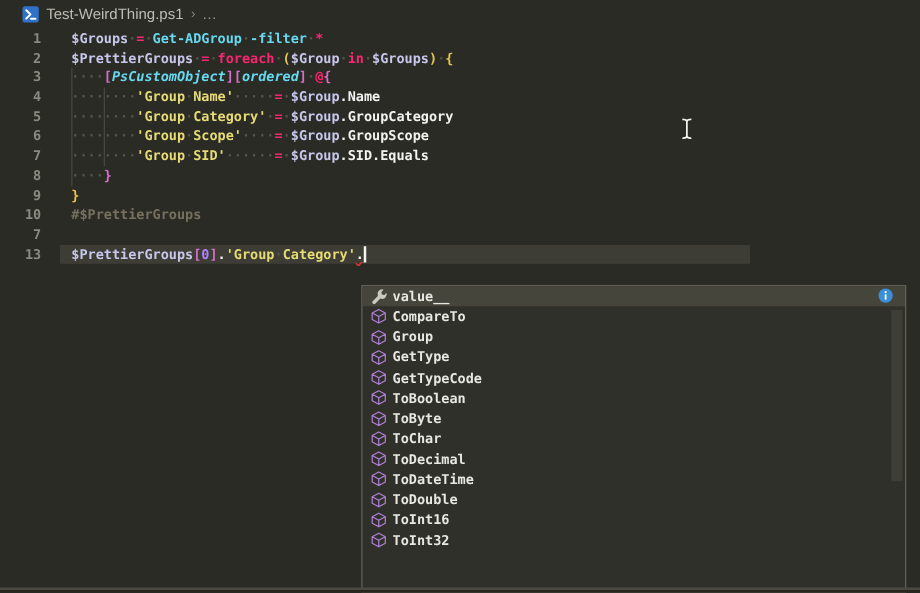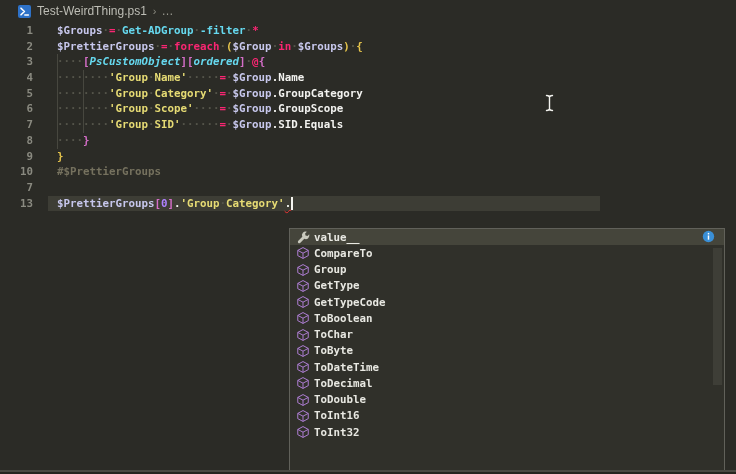--- a/index.html
+++ b/index.html
@@ -102,30 +102,30 @@
           <path d="M8 1.8 14 5v6L8 14.2 2 11V5z M2 5l6 3.2L14 5 M8 8.2v6" fill="none" stroke="#b180d7" stroke-width="1.1" stroke-linejoin="round"></path>
         </svg></span><span>GetType</span></div>
     <div class="sg-row"><span class="sg-icon"><svg width="14" height="14" viewBox="0 0 16 16">
           <path d="M8 1.8 14 5v6L8 14.2 2 11V5z M2 5l6 3.2L14 5 M8 8.2v6" fill="none" stroke="#b180d7" stroke-width="1.1" stroke-linejoin="round"></path>
         </svg></span><span>GetTypeCode</span></div>
     <div class="sg-row"><span class="sg-icon"><svg width="14" height="14" viewBox="0 0 16 16">
           <path d="M8 1.8 14 5v6L8 14.2 2 11V5z M2 5l6 3.2L14 5 M8 8.2v6" fill="none" stroke="#b180d7" stroke-width="1.1" stroke-linejoin="round"></path>
         </svg></span><span>ToBoolean</span></div>
     <div class="sg-row"><span class="sg-icon"><svg width="14" height="14" viewBox="0 0 16 16">
           <path d="M8 1.8 14 5v6L8 14.2 2 11V5z M2 5l6 3.2L14 5 M8 8.2v6" fill="none" stroke="#b180d7" stroke-width="1.1" stroke-linejoin="round"></path>
+        </svg></span><span>ToByte</span></div>
+    <div class="sg-row"><span class="sg-icon"><svg width="14" height="14" viewBox="0 0 16 16">
+          <path d="M8 1.8 14 5v6L8 14.2 2 11V5z M2 5l6 3.2L14 5 M8 8.2v6" fill="none" stroke="#b180d7" stroke-width="1.1" stroke-linejoin="round"></path>
         </svg></span><span>ToChar</span></div>
     <div class="sg-row"><span class="sg-icon"><svg width="14" height="14" viewBox="0 0 16 16">
           <path d="M8 1.8 14 5v6L8 14.2 2 11V5z M2 5l6 3.2L14 5 M8 8.2v6" fill="none" stroke="#b180d7" stroke-width="1.1" stroke-linejoin="round"></path>
-        </svg></span><span>ToByte</span></div>
+        </svg></span><span>ToDecimal</span></div>
     <div class="sg-row"><span class="sg-icon"><svg width="14" height="14" viewBox="0 0 16 16">
           <path d="M8 1.8 14 5v6L8 14.2 2 11V5z M2 5l6 3.2L14 5 M8 8.2v6" fill="none" stroke="#b180d7" stroke-width="1.1" stroke-linejoin="round"></path>
         </svg></span><span>ToDateTime</span></div>
-    <div class="sg-row"><span class="sg-icon"><svg width="14" height="14" viewBox="0 0 16 16">
-          <path d="M8 1.8 14 5v6L8 14.2 2 11V5z M2 5l6 3.2L14 5 M8 8.2v6" fill="none" stroke="#b180d7" stroke-width="1.1" stroke-linejoin="round"></path>
-        </svg></span><span>ToDecimal</span></div>
     <div class="sg-row"><span class="sg-icon"><svg width="14" height="14" viewBox="0 0 16 16">
           <path d="M8 1.8 14 5v6L8 14.2 2 11V5z M2 5l6 3.2L14 5 M8 8.2v6" fill="none" stroke="#b180d7" stroke-width="1.1" stroke-linejoin="round"></path>
         </svg></span><span>ToDouble</span></div>
     <div class="sg-row"><span class="sg-icon"><svg width="14" height="14" viewBox="0 0 16 16">
           <path d="M8 1.8 14 5v6L8 14.2 2 11V5z M2 5l6 3.2L14 5 M8 8.2v6" fill="none" stroke="#b180d7" stroke-width="1.1" stroke-linejoin="round"></path>
         </svg></span><span>ToInt16</span></div>
     <div class="sg-row"><span class="sg-icon"><svg width="14" height="14" viewBox="0 0 16 16">
           <path d="M8 1.8 14 5v6L8 14.2 2 11V5z M2 5l6 3.2L14 5 M8 8.2v6" fill="none" stroke="#b180d7" stroke-width="1.1" stroke-linejoin="round"></path>
         </svg></span><span>ToInt32</span></div>
   </div>

